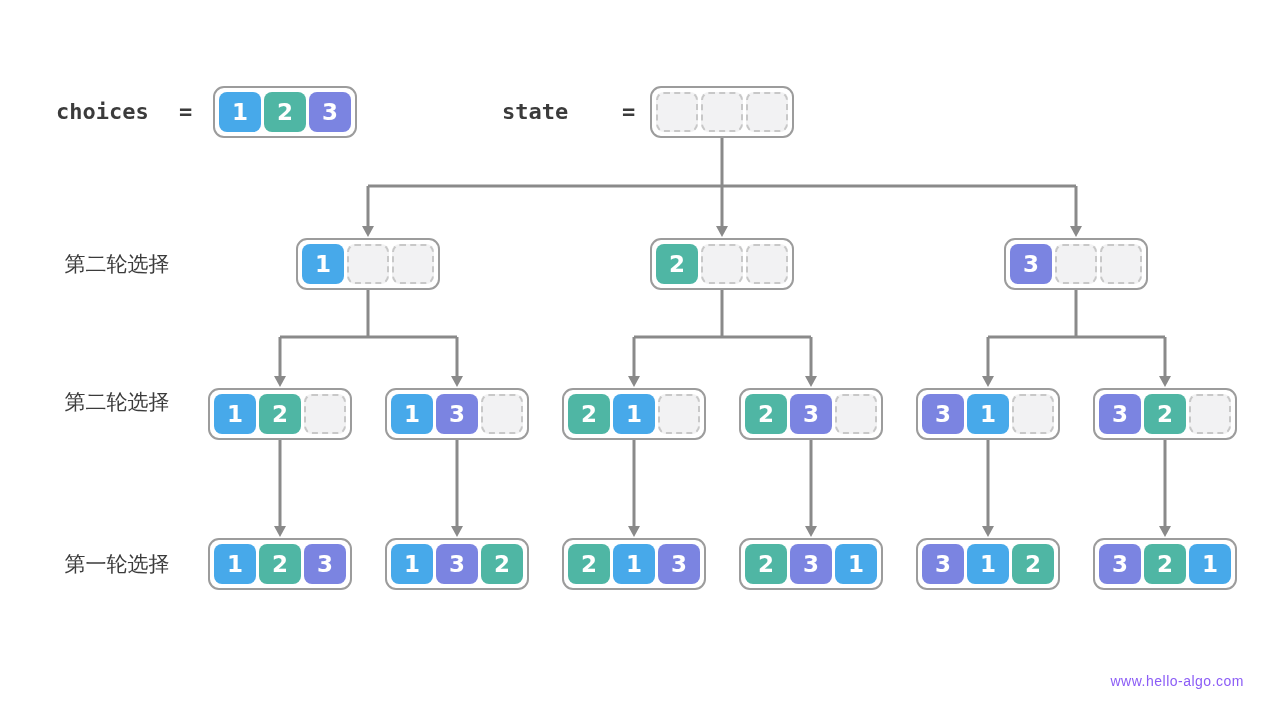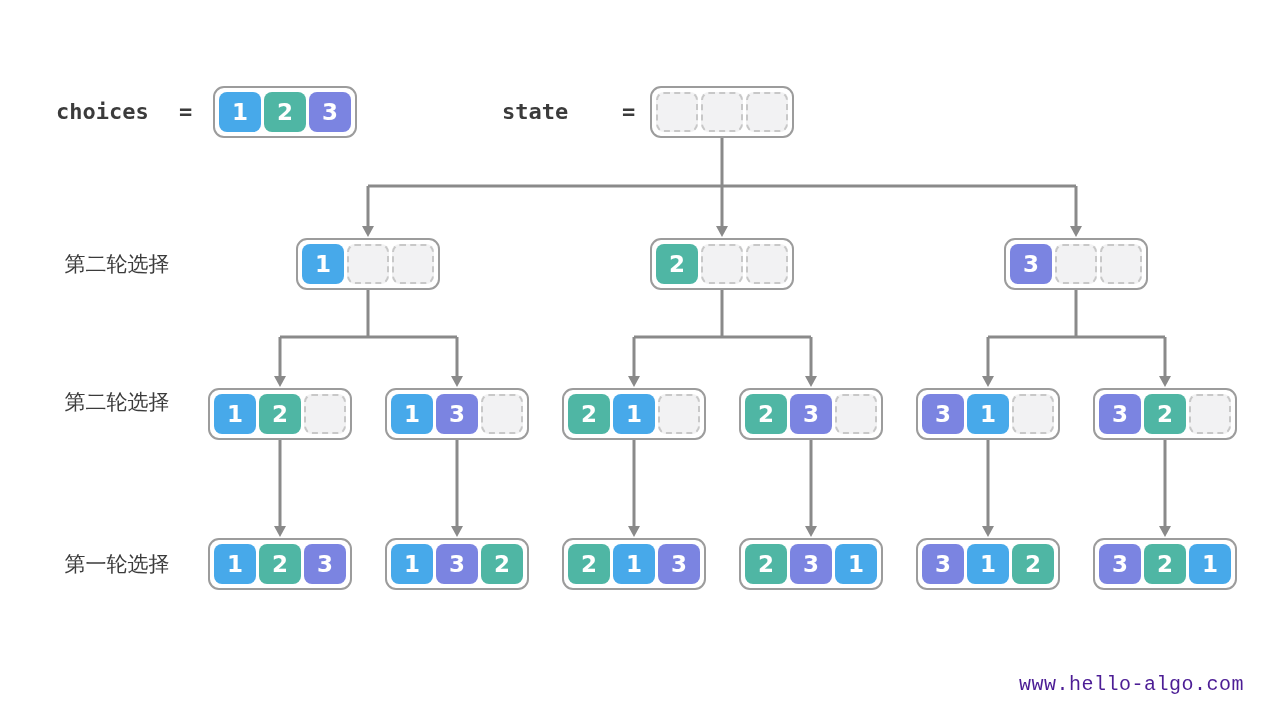--- a/index.html
+++ b/index.html
@@ -26,22 +26,22 @@
     box-sizing:border-box;width:42px;height:40px;border-radius:8px;flex:0 0 auto;
     display:flex;align-items:center;justify-content:center;
     font-weight:bold;font-size:23px;color:#ffffff;
   }
   .cell.empty{
     background:#f2f2f3;border:2px dashed #c8c8c8;
   }
   #arrows{position:absolute;left:0;top:0;pointer-events:none;}
   #watermark{
     position:absolute;right:36px;top:673px;
-    font-family:Liberation Mono, monospace;
-    font-size:20px;color:#4c1d95;letter-spacing:0.5px;
+    font-family:Liberation Sans, sans-serif;
+    font-size:14px;color:#8b5cf6;letter-spacing:0.5px;
   }
 </style>
 </head>
 <body>
 
 <div id="canvas">
 
   <svg id="arrows" width="1280" height="720" viewBox="0 0 1280 720">
       <path d="M722 138 L722 186 M368 186 L1076 186 M368 186 L368 227 M722 186 L722 227 M1076 186 L1076 227 M368 290 L368 337 M280 337 L457 337 M280 337 L280 377 M457 337 L457 377 M722 290 L722 337 M634 337 L811 337 M634 337 L634 377 M811 337 L811 377 M1076 290 L1076 337 M988 337 L1165 337 M988 337 L988 377 M1165 337 L1165 377 M280 440 L280 527 M457 440 L457 527 M634 440 L634 527 M811 440 L811 527 M988 440 L988 527 M1165 440 L1165 527 " stroke="#8a8a8a" stroke-width="3" fill="none"></path>
       <polygon points="362,226 374,226 368,237" fill="#8a8a8a"></polygon>

